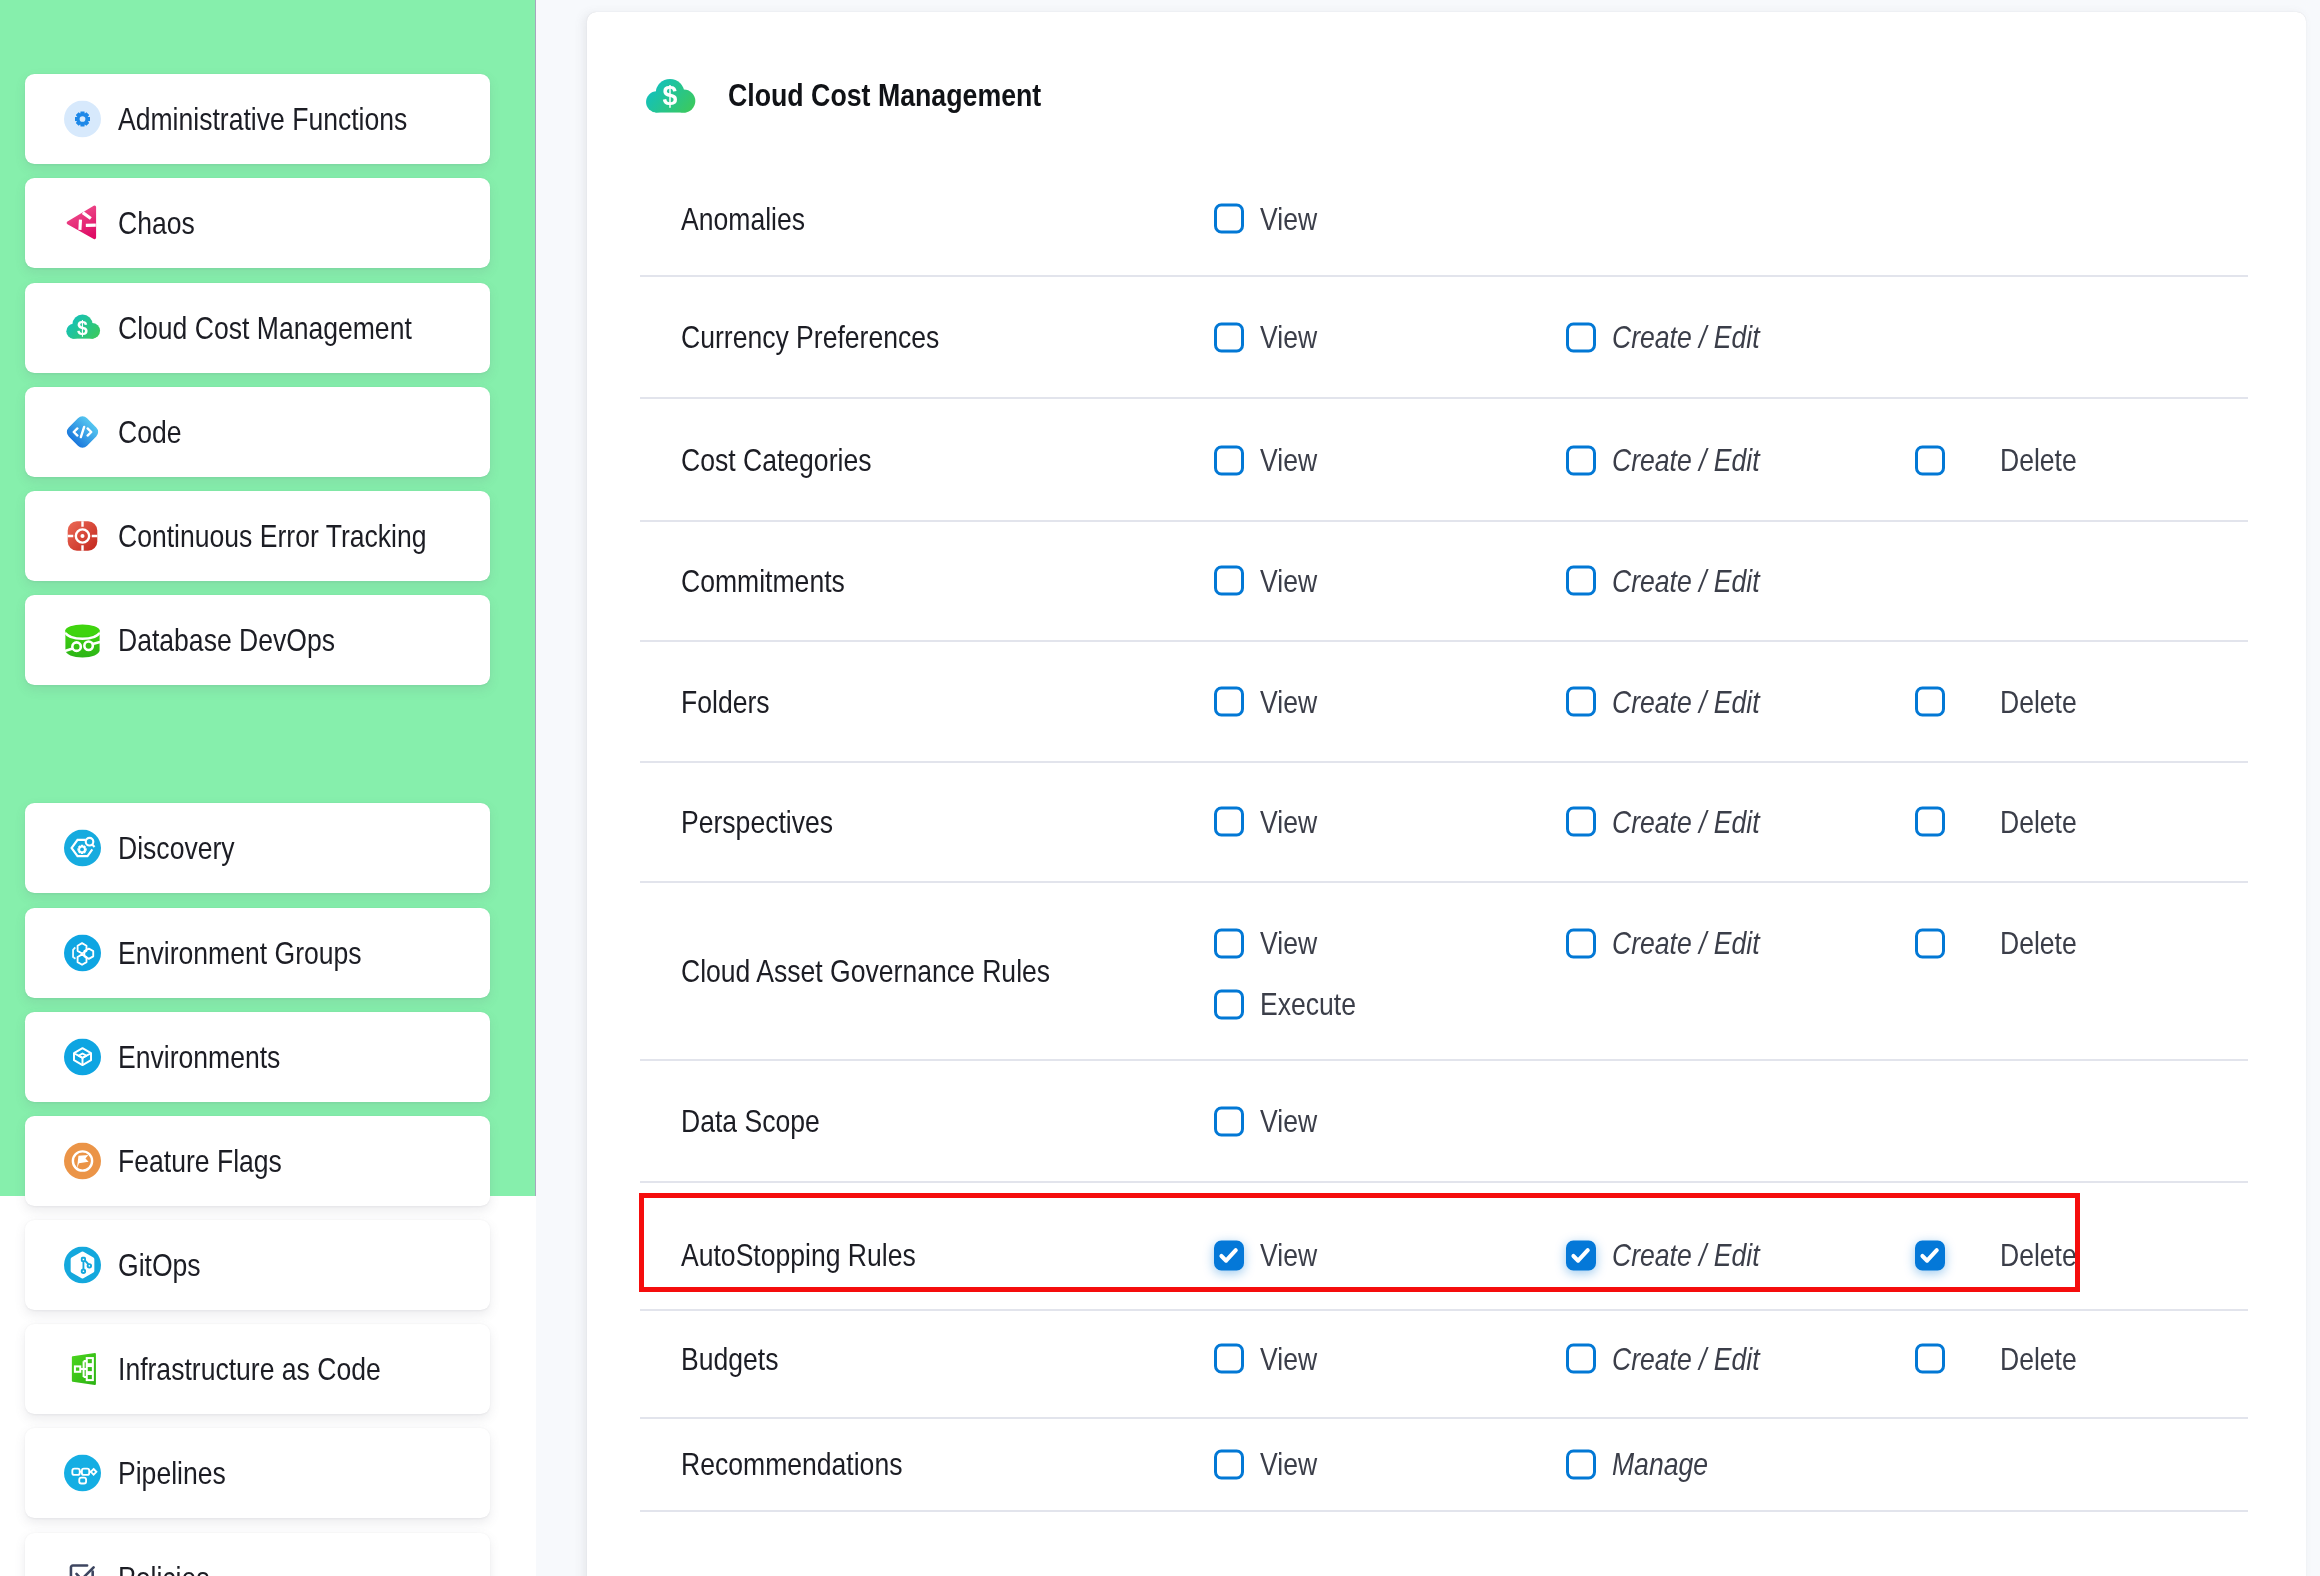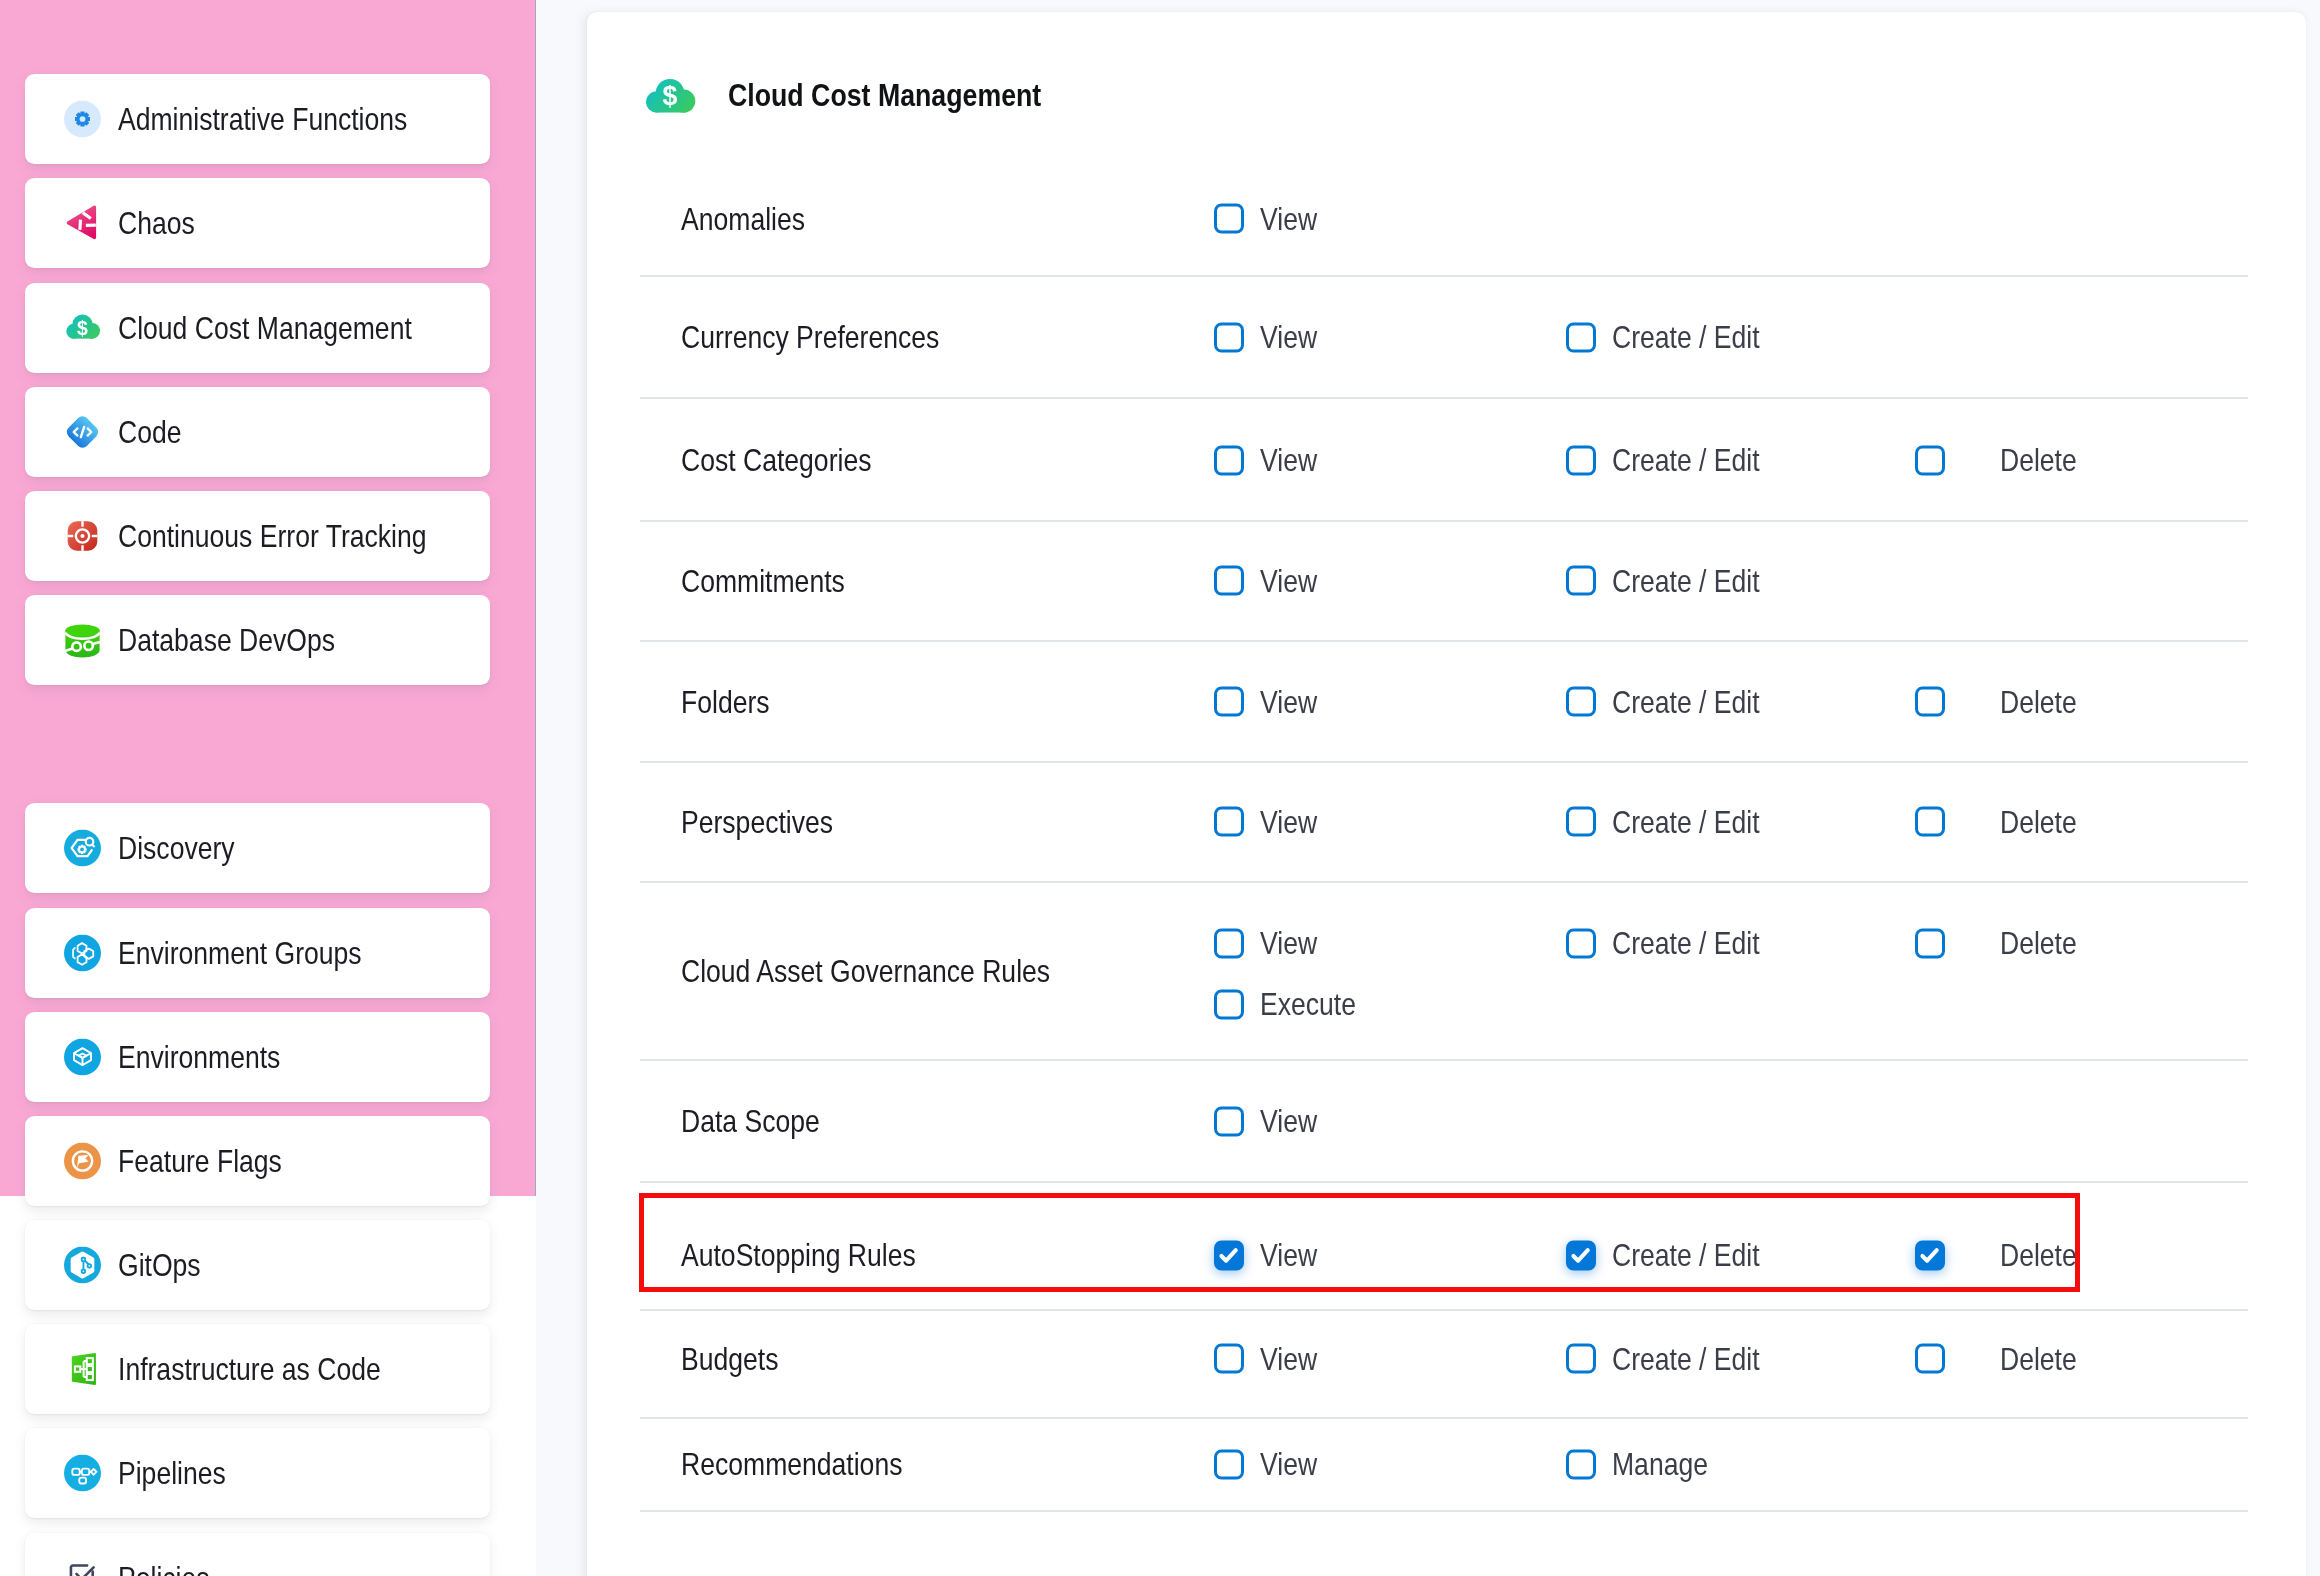--- a/index.html
+++ b/index.html
@@ -18,27 +18,27 @@
 
   .row { position:absolute; left:0; width:1719px; }
   .row .divb { position:absolute; left:53px; right:58px; bottom:-0.9px; height:1.9px; background:#e2e4ec; }
   .rlabel { position:absolute; left:94px; top:50%; transform:translateY(-50%) scaleX(.83);
     transform-origin:left center; font-size:32px; color:#1c1d24; white-space:nowrap; }
   .cbg { position:absolute; display:flex; align-items:center; transform:translateY(-50%); }
   .cbg .box { width:30px; height:30px; border:3.2px solid #0278d5; border-radius:7.4px; background:#fff; flex:none; }
   .cbg .box.ck { background:#0478d8; border-color:#0478d8; box-shadow:0 2.8px 11px rgba(4,120,216,.4); position:relative; }
   .cbg .lb { margin-left:16px; font-size:32px; color:#3b3e49; white-space:nowrap;
     transform:scaleX(.83); transform-origin:left center; }
-  .c1 { left:627px; } .c2 { left:979px; } .c3 { left:1328px;gap:39px; }
+  .c1 { left:627px; } .c2 { left:979px;font-style:italic; } .c3 { left:1328px;gap:39px; }
 
   .redbox { position:absolute; left:639px; top:1193px; width:1441px; height:99px;
     border:5.6px solid #f50d0d; z-index:20; }
 
   
-  .sidebar { position:absolute; left:0; top:0; width:536px; height:1196px; background:#f9a8d4;
+  .sidebar { position:absolute; left:0; top:0; width:536px; height:1196px; background:#86efac;
     border-right:1.9px solid #a5a8bd; }
   .scard { position:absolute; left:25px; width:465px; height:90px; background:#fff; border-radius:9.3px;
     box-shadow:0 0.9px 1.9px rgba(40,41,61,.05), 0 4.6px 11px rgba(96,97,112,.12); }
   .scard .ico { position:absolute; left:39px; top:50%; transform:translateY(-50%); width:37px; height:37px; }
   .scard .txt { position:absolute; left:93px; top:50%; transform:translateY(-50%) scaleX(.83);
     transform-origin:left center; font-size:32px; color:#1c1d24; white-space:nowrap; }
 </style>
 </head>
 <body>
 <div class="stage">

